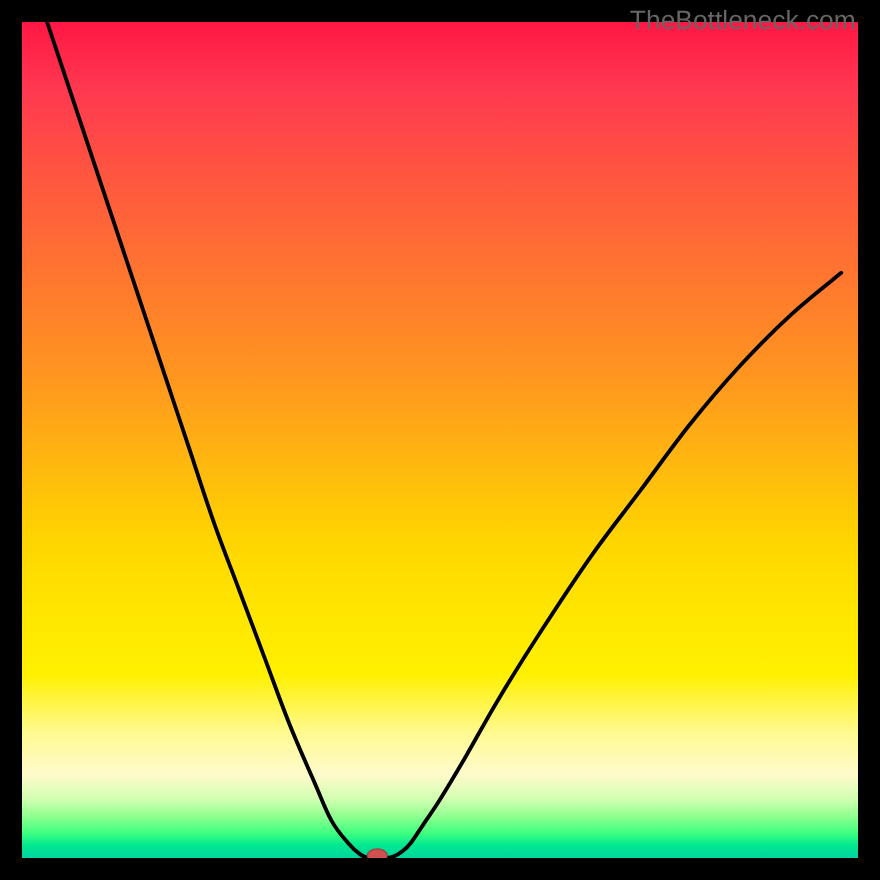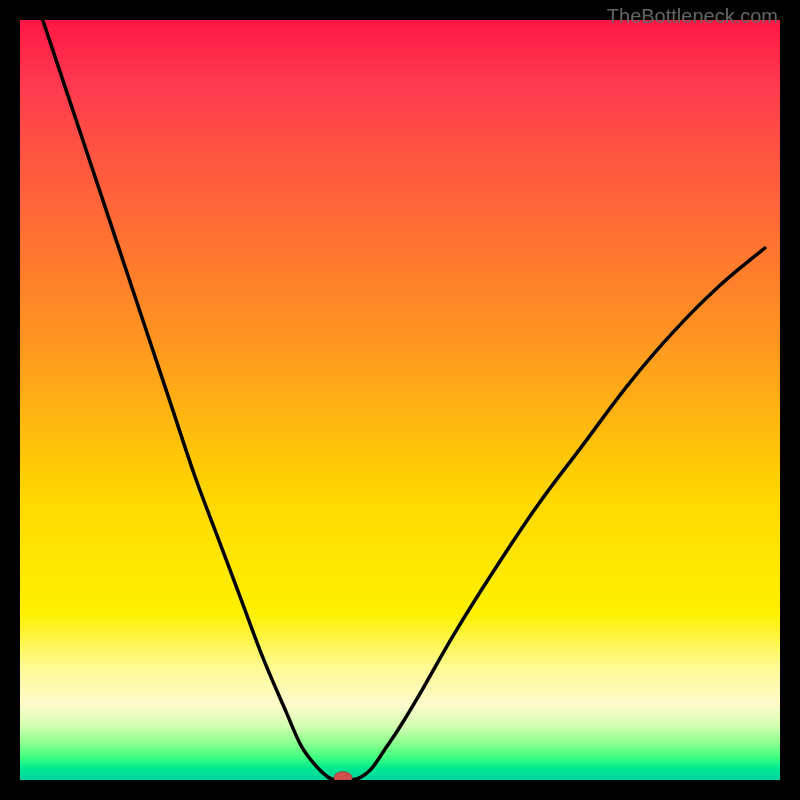--- a/index.html
+++ b/index.html
@@ -9,21 +9,21 @@
     height: 800px;
     background: #000;
     position: relative;
     font-family: Arial, sans-serif;
   }
   .watermark {
     position: absolute;
     top: 5px;
     right: 22px;
     color: #666;
-    font-size: 20px;
+    font-size: 24px;
     font-weight: normal;
     z-index: 10;
   }
   .plot-area {
     position: absolute;
     left: 20px;
     top: 20px;
     width: 760px;
     height: 760px;
     background: linear-gradient(to bottom,

